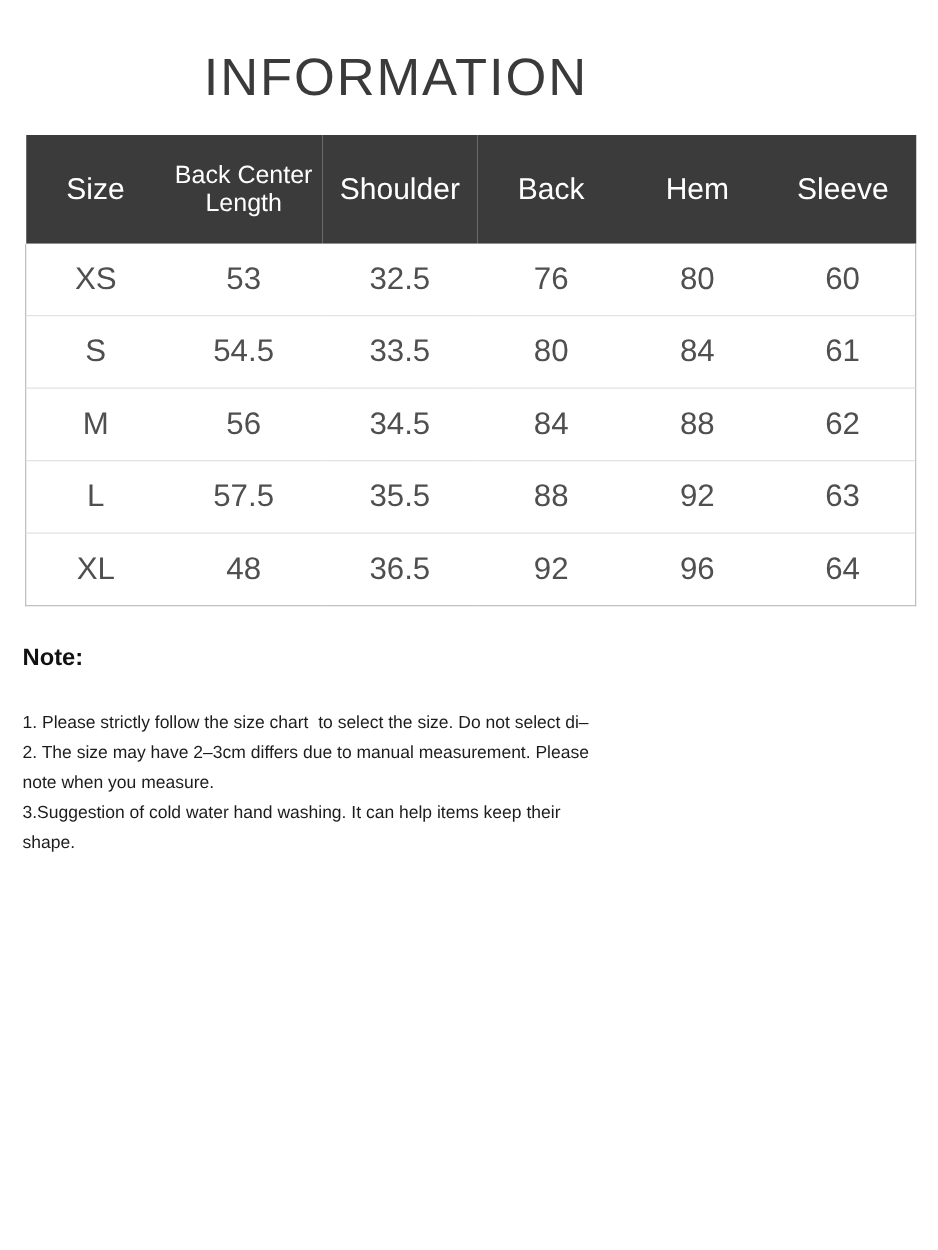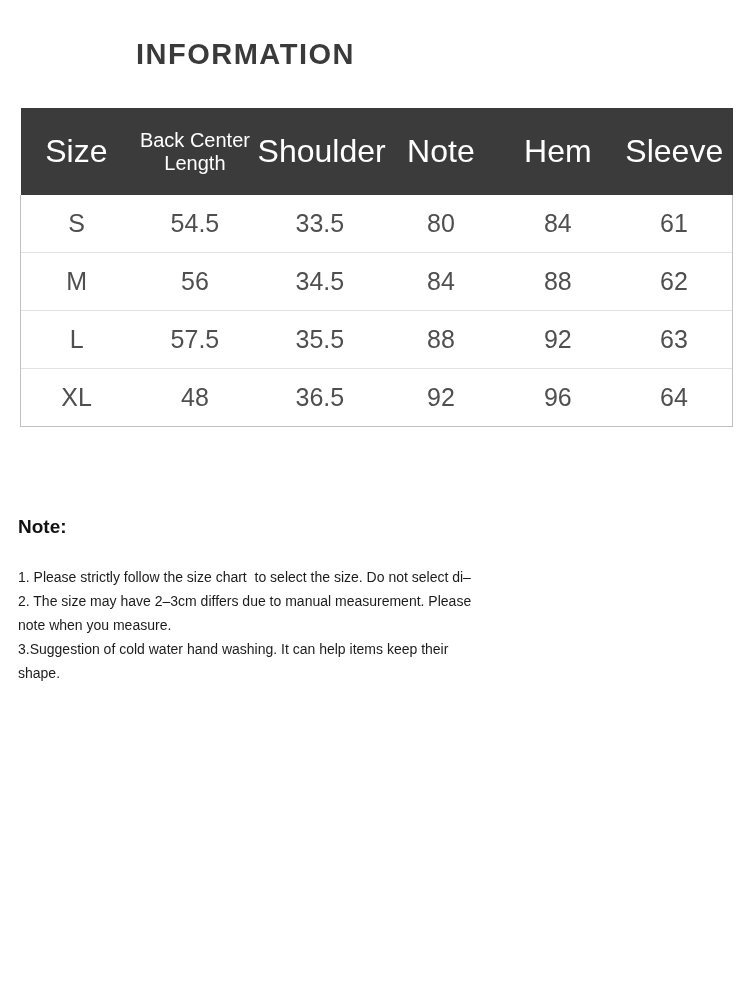--- a/index.html
+++ b/index.html
@@ -10,41 +10,41 @@
   }
   .page {
     position: relative;
     width: 750px;
     height: 1000px;
     background: #ffffff;
     overflow: hidden;
   }
   .title {
     position: absolute;
-    left: 136px;
+    left: 163px;
     top: 38px;
-    font-size: 29px;
-    font-weight: 700;
+    font-size: 42px;
+    font-weight: 400;
     letter-spacing: 1.5px;
     color: #3a3a3a;
     white-space: nowrap;
   }
   table.size-table {
     position: absolute;
     left: 20px;
     top: 108px;
     width: 713px;
     border-collapse: collapse;
     table-layout: fixed;
   }
   table.size-table th {
     background: var(--header-bg, #3b3b3b);
     color: var(--header-text, #ffffff);
     height: 87px;
-    font-size: 32px;
+    font-size: 24px;
     font-weight: 500;
     text-align: center;
     vertical-align: middle;
     padding: 0;
     white-space: pre-line;
   }
   table.size-table th.multiline {
     font-size: 20px;
     line-height: 1.15;
     margin-top: 21px;
@@ -105,26 +105,34 @@
       <col style="width:16.5%">
       <col style="width:16.35%">
       <col style="width:16.35%">
     </colgroup>
     <thead>
       <tr>
         <th>Size</th>
         <th class="multiline">Back Center
 Length</th>
         <th>Shoulder</th>
-        <th>Note</th>
+        <th>Back</th>
         <th>Hem</th>
         <th>Sleeve</th>
       </tr>
     </thead>
     <tbody>
+      <tr>
+        <td>XS</td>
+        <td>53</td>
+        <td>32.5</td>
+        <td>76</td>
+        <td>80</td>
+        <td>60</td>
+      </tr>
       <tr>
         <td>S</td>
         <td>54.5</td>
         <td>33.5</td>
         <td>80</td>
         <td>84</td>
         <td>61</td>
       </tr>
       <tr>
         <td>M</td>

